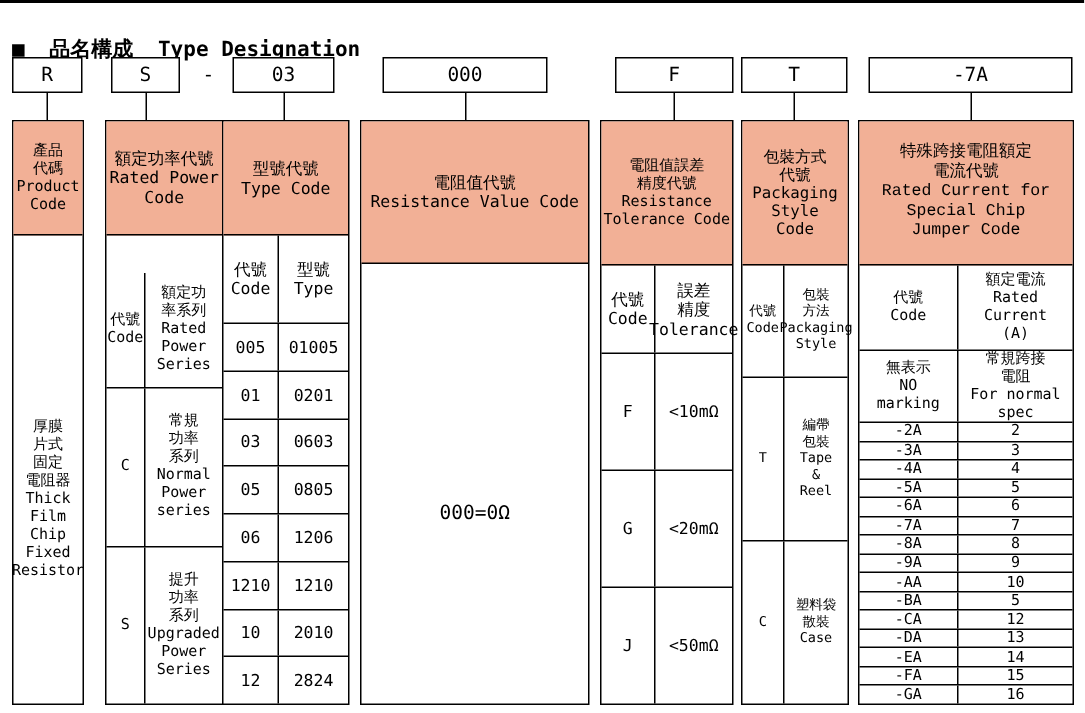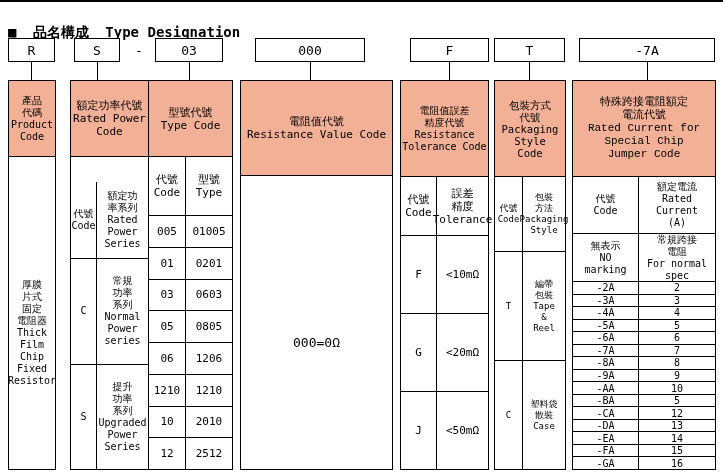--- a/index.html
+++ b/index.html
@@ -189,21 +189,21 @@
       <div class="row">
         <div class="cell l" style="width:37px;">1210</div>
         <div class="cell r">1210</div>
       </div>
       <div class="row">
         <div class="cell l" style="width:37px;">10</div>
         <div class="cell r">2010</div>
       </div>
       <div class="row">
         <div class="cell l" style="width:37px;">12</div>
-        <div class="cell r">2512</div>
+        <div class="cell r">2824</div>
       </div>
     </div>
   </div>
 
   <div class="col" id="col-resistance" style="left:240px;width:153px;">
     <div class="col-header" style="height:95px;">電阻值代號
 Resistance Value Code</div>
     <div class="body">
       <div class="single">000=0Ω</div>
     </div>

